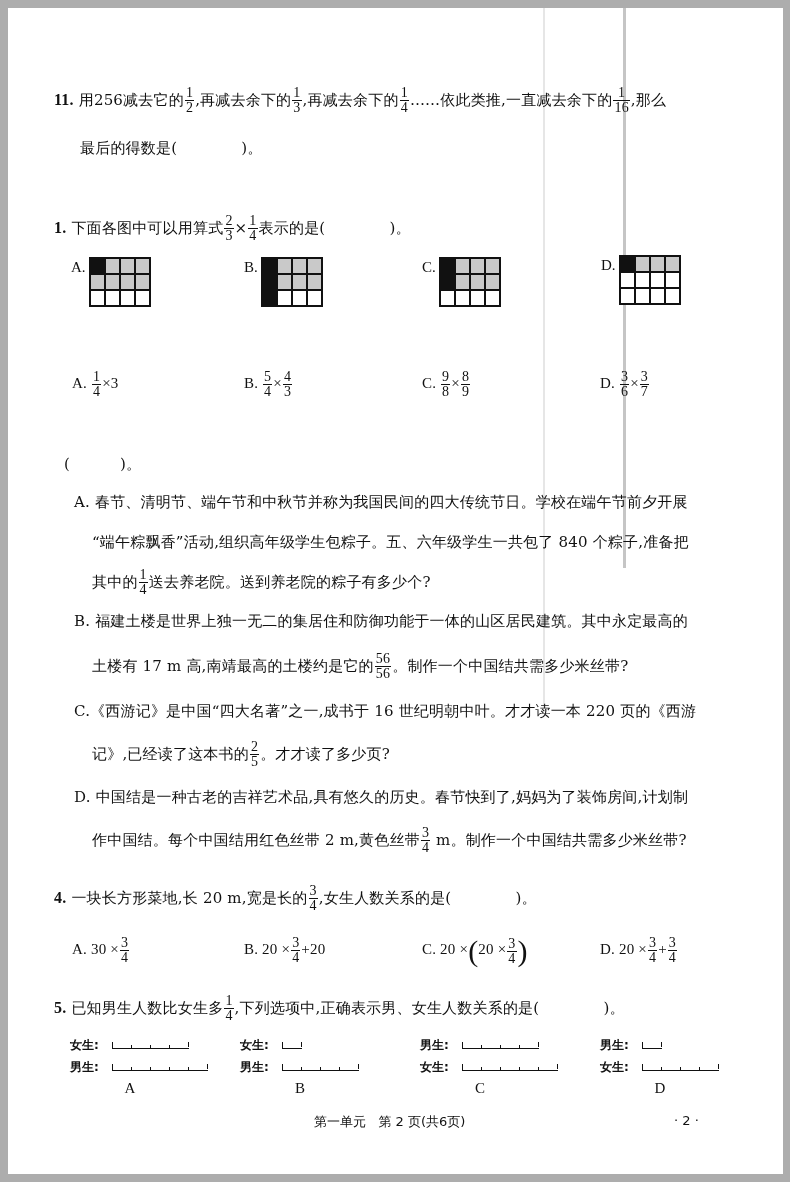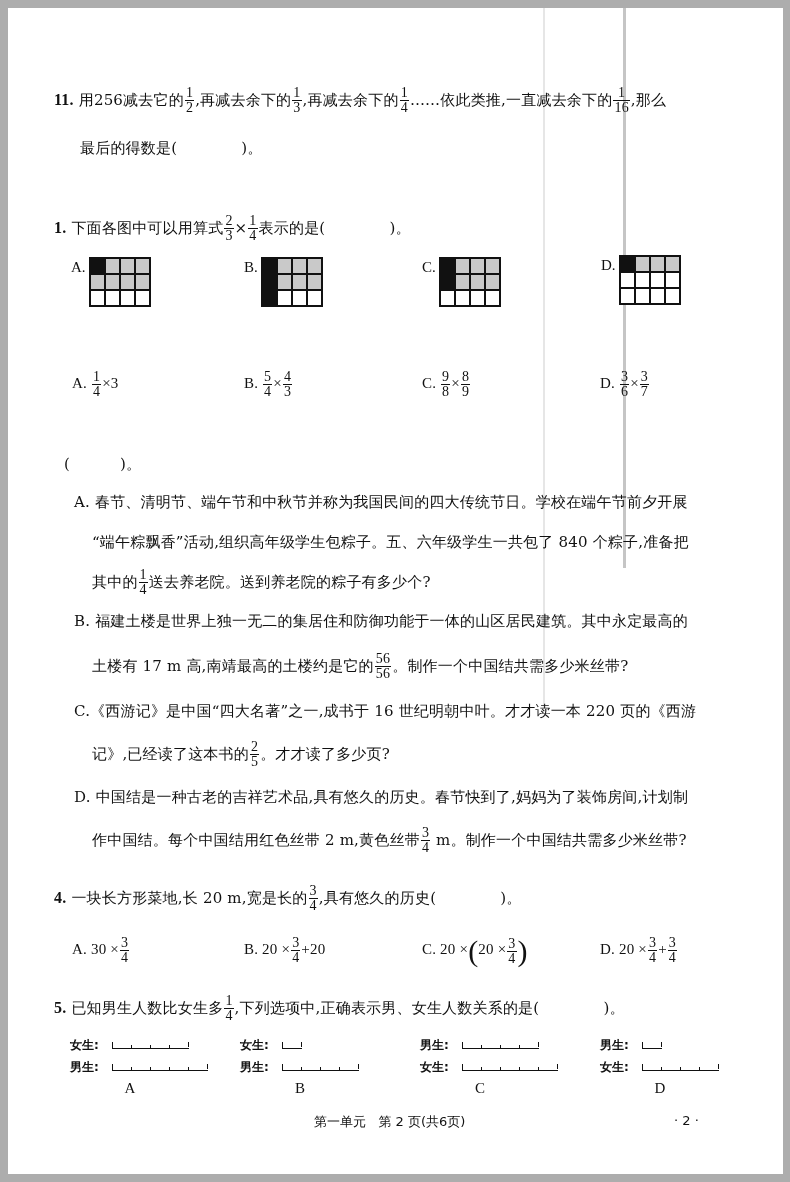--- a/index.html
+++ b/index.html
@@ -176,21 +176,21 @@
 
   <div>
     <div class="line" style="left:66px; top:779px;">D. 中国结是一种古老的吉祥艺术品,具有悠久的历史。春节快到了,妈妈为了装饰房间,计划制</div>
     <div class="line" style="left:84px; top:818px;">
       <span>作中国结。每个中国结用红色丝带 2 m,黄色丝带</span><span class="frac"><span class="n">3</span><span class="d">4</span></span><span> m。制作一个中国结共需多少米丝带?</span>
     </div>
   </div>
 
   <div class="line" style="left:46px; top:876px;">
     <span class="qnum">4.</span>
-    <span>一块长方形菜地,长 20 m,宽是长的</span><span class="frac"><span class="n">3</span><span class="d">4</span></span><span>,具有悠久的历史(</span><span class="paren"></span><span>)。</span>
+    <span>一块长方形菜地,长 20 m,宽是长的</span><span class="frac"><span class="n">3</span><span class="d">4</span></span><span>,女生人数关系的是(</span><span class="paren"></span><span>)。</span>
   </div>
   <div class="line num" style="left:64px; top:928px;">
     <span>A. 30 ×</span><span class="frac"><span class="n">3</span><span class="d">4</span></span>
   </div>
   <div class="line num" style="left:236px; top:928px;">
     <span>B. 20 ×</span><span class="frac"><span class="n">3</span><span class="d">4</span></span><span>+20</span>
   </div>
   <div class="line num" style="left:414px; top:928px;">
     <span>C. 20 ×</span><span class="bigparen">(</span><span>20 ×</span><span class="frac"><span class="n">3</span><span class="d">4</span></span><span class="bigparen">)</span>
   </div>

